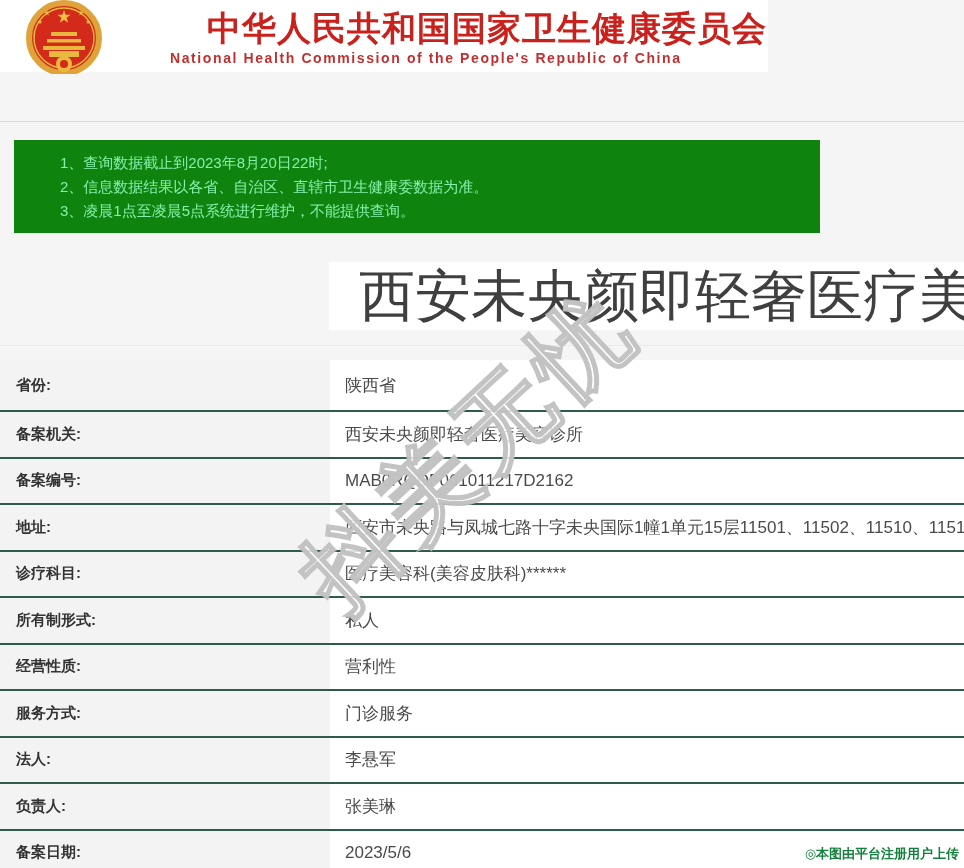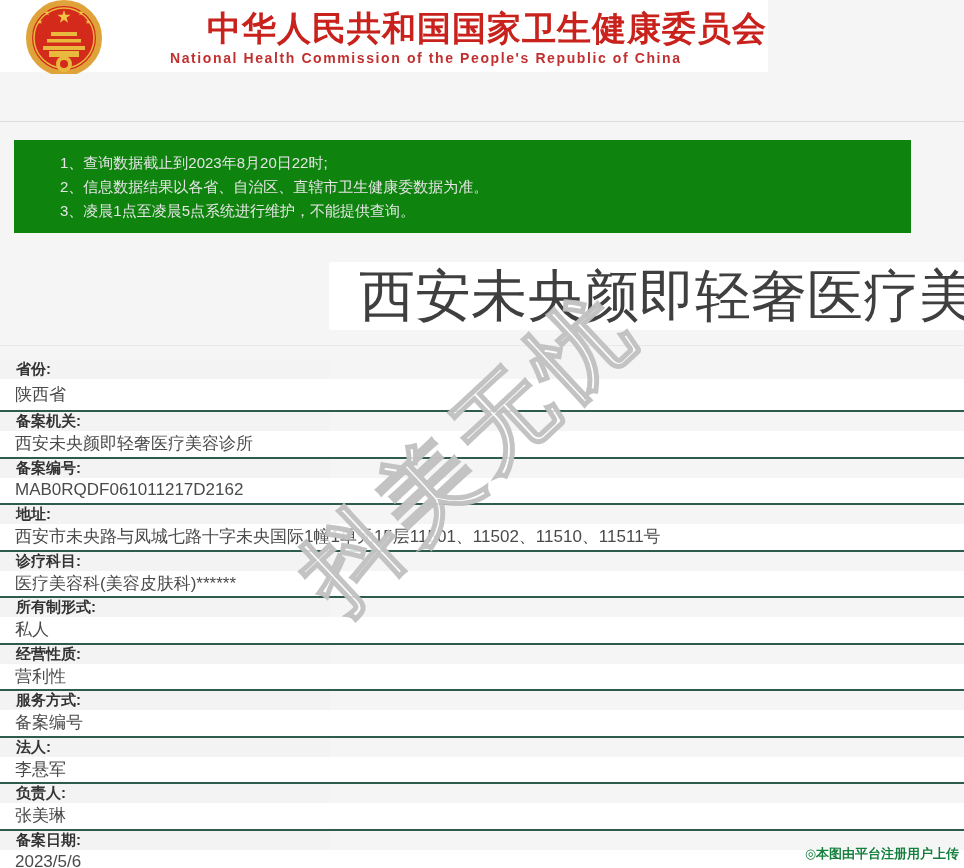--- a/index.html
+++ b/index.html
@@ -15,36 +15,36 @@
   .header-title-cn { position:absolute; left:168px; top:6px; font-size:34px;
                      font-weight:bold; color:#c9211c; letter-spacing:1px;
                      white-space:nowrap;margin-left:39px; }
   .header-title-en { position:absolute; left:170px; top:50px; font-size:14px;
                      font-weight:bold; color:#c03030; letter-spacing:1.6px;
                      white-space:nowrap; }
   .top-divider { position:absolute; left:0; top:121px; width:964px; height:1px;
                  background:#dcdcdc; }
 
   
-  .notice-box { position:absolute; left:14px; top:140px; width:897px; height:93px;
-                background:#0e830e; color:#e5e5e5; font-size:15px;
+  .notice-box { position:absolute; left:14px; top:140px; width:806px; height:93px;
+                background:#0e830e; color:#86efac; font-size:15px;
                 padding:11px 10px 0 46px; line-height:24px; }
   .notice-line { white-space:nowrap; }
 
   
   .title-band { position:absolute; left:329px; top:262px; width:635px; height:68px;
                 background:#ffffff; }
   .result-title { position:absolute; left:30px; top:0; line-height:68px;
                   font-size:56px; color:#3f3f3f; white-space:nowrap; }
   .title-divider { position:absolute; left:0; top:345px; width:964px; height:1px;
                    background:#e9e9e9; }
 
   
   .info-table { position:absolute; left:0; top:360px; width:964px; height:520px; }
-  .row { display:flex; height:46.5px; border-bottom:2px solid #2e5c4c;flex-direction:column; }
+  .row { display:flex; height:46.5px; border-bottom:2px solid #2e5c4c; }
   .row.first { height:52px; }
   .cell-label { width:330px; background:#f3f3f3; display:flex; align-items:center;
                 padding-left:16px; font-size:15px; font-weight:bold; color:#333333; }
   .cell-value { flex:1; background:#ffffff; display:flex; align-items:center;
                 padding-left:15px; font-size:17px; color:#4a4a4a;
                 white-space:nowrap; overflow:hidden; }
 
   
   .watermark { position:absolute; left:240px; top:388px; width:460px;
                text-align:center; transform:rotate(-43deg);
@@ -128,21 +128,21 @@
     <div class="row">
       <div class="cell-label">所有制形式:</div>
       <div class="cell-value">私人</div>
     </div>
     <div class="row">
       <div class="cell-label">经营性质:</div>
       <div class="cell-value">营利性</div>
     </div>
     <div class="row">
       <div class="cell-label">服务方式:</div>
-      <div class="cell-value">备案编号</div>
+      <div class="cell-value">门诊服务</div>
     </div>
     <div class="row">
       <div class="cell-label">法人:</div>
       <div class="cell-value">李悬军</div>
     </div>
     <div class="row">
       <div class="cell-label">负责人:</div>
       <div class="cell-value">张美琳</div>
     </div>
     <div class="row">

